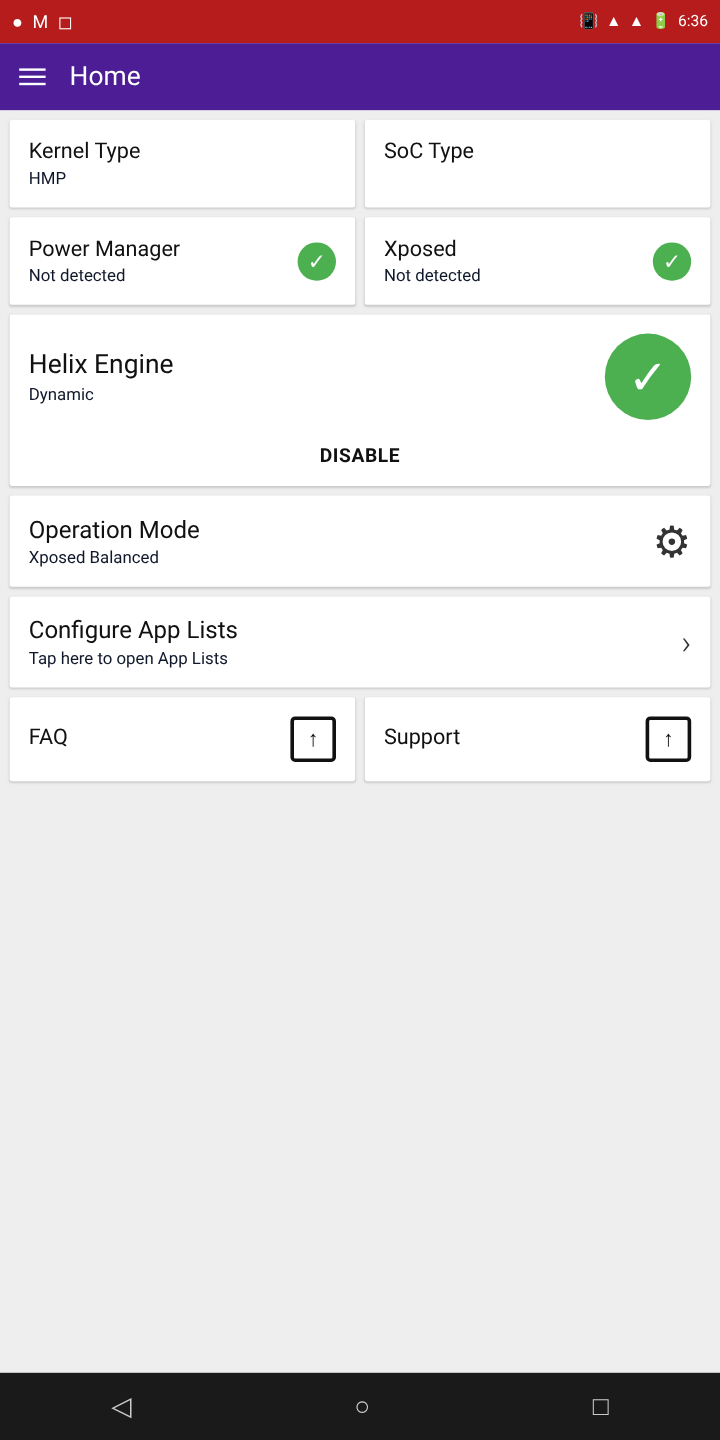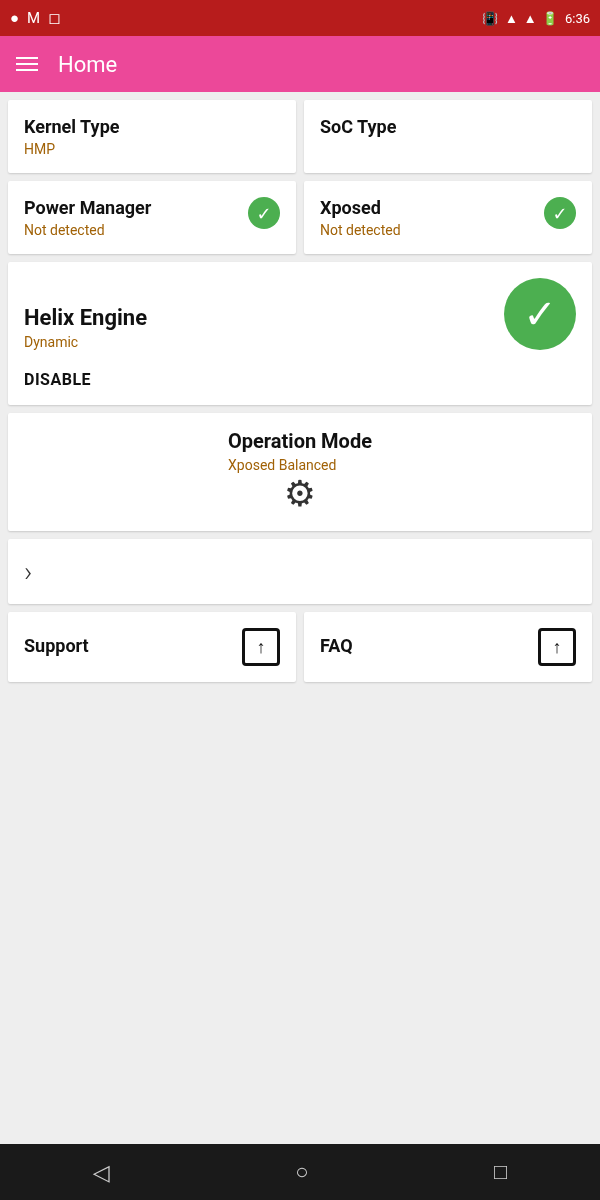--- a/index.html
+++ b/index.html
@@ -36,21 +36,21 @@
     .status-right {
       display: flex;
       align-items: center;
       gap: 6px;
       color: white;
       font-size: 13px;
     }
 
     
     .toolbar {
-      background: #ec4899;
+      background: #4c1d95;
       height: 56px;
       display: flex;
       align-items: center;
       padding: 0 16px;
       gap: 20px;
       flex-shrink: 0;
     }
     .hamburger-icon {
       color: white;
       font-size: 20px;
@@ -97,33 +97,34 @@
     }
     .card-half {
       flex: 1;
     }
     .card-full {
       width: 100%;
     }
 
     .card-title {
       font-size: 18px;
-      font-weight: 700;
+      font-weight: 400;
       color: #111;
       margin-bottom: 4px;
     }
     .card-subtitle {
       font-size: 14px;
-      color: #a16207;
+      color: #0f172a;
     }
 
     
     .status-card {
       display: flex;
       justify-content: space-between;
+      align-items: center;
     }
     .status-card-text {}
     .green-check {
       width: 32px;
       height: 32px;
       background: #4caf50;
       border-radius: 50%;
       display: flex;
       align-items: center;
       justify-content: center;
@@ -132,49 +133,49 @@
       flex-shrink: 0;
     }
 
     
     .helix-card {
       position: relative;
     }
     .helix-content {
       display: flex;
       justify-content: space-between;
-      align-items: flex-end;
+      align-items: center;
     }
     .helix-text {}
     .helix-check {
       width: 72px;
       height: 72px;
       background: #4caf50;
       border-radius: 50%;
       display: flex;
       align-items: center;
       justify-content: center;
       color: white;
       font-size: 40px;
       flex-shrink: 0;
     }
     .helix-disable {
       margin-top: 20px;
       font-size: 16px;
       font-weight: 700;
       color: #111;
       letter-spacing: 0.5px;
+      text-align: center;
     }
 
     
     .operation-card {
       display: flex;
       justify-content: space-between;
-      align-items: center;
-      flex-direction: column;
+      align-items: flex-end;
     }
     .gear-icon {
       font-size: 36px;
       color: #333;
     }
 
     
     .configure-card {
       display: flex;
       justify-content: space-between;
@@ -297,30 +298,34 @@
 
   <div class="card card-full operation-card">
     <div>
       <div class="card-title" style="font-size:20px;">Operation Mode</div>
       <div class="card-subtitle">Xposed Balanced</div>
     </div>
     <div class="gear-icon">⚙</div>
   </div>
 
   <div class="card card-full configure-card">
+    <div>
+      <div class="card-title" style="font-size:20px;">Configure App Lists</div>
+      <div class="card-subtitle">Tap here to open App Lists</div>
+    </div>
     <div class="chevron-icon">›</div>
   </div>
 
   <div class="row-2col">
     <div class="card card-half support-faq-card">
+      <div class="card-title">FAQ</div>
+      <div class="external-icon"></div>
+    </div>
+    <div class="card card-half support-faq-card">
       <div class="card-title">Support</div>
-      <div class="external-icon"></div>
-    </div>
-    <div class="card card-half support-faq-card">
-      <div class="card-title">FAQ</div>
       <div class="external-icon"></div>
     </div>
   </div>
 
   <div class="spacer"></div>
 </div>
 
 <div class="bottom-nav">
   <span class="nav-icon">◁</span>
   <span class="nav-icon">○</span>

